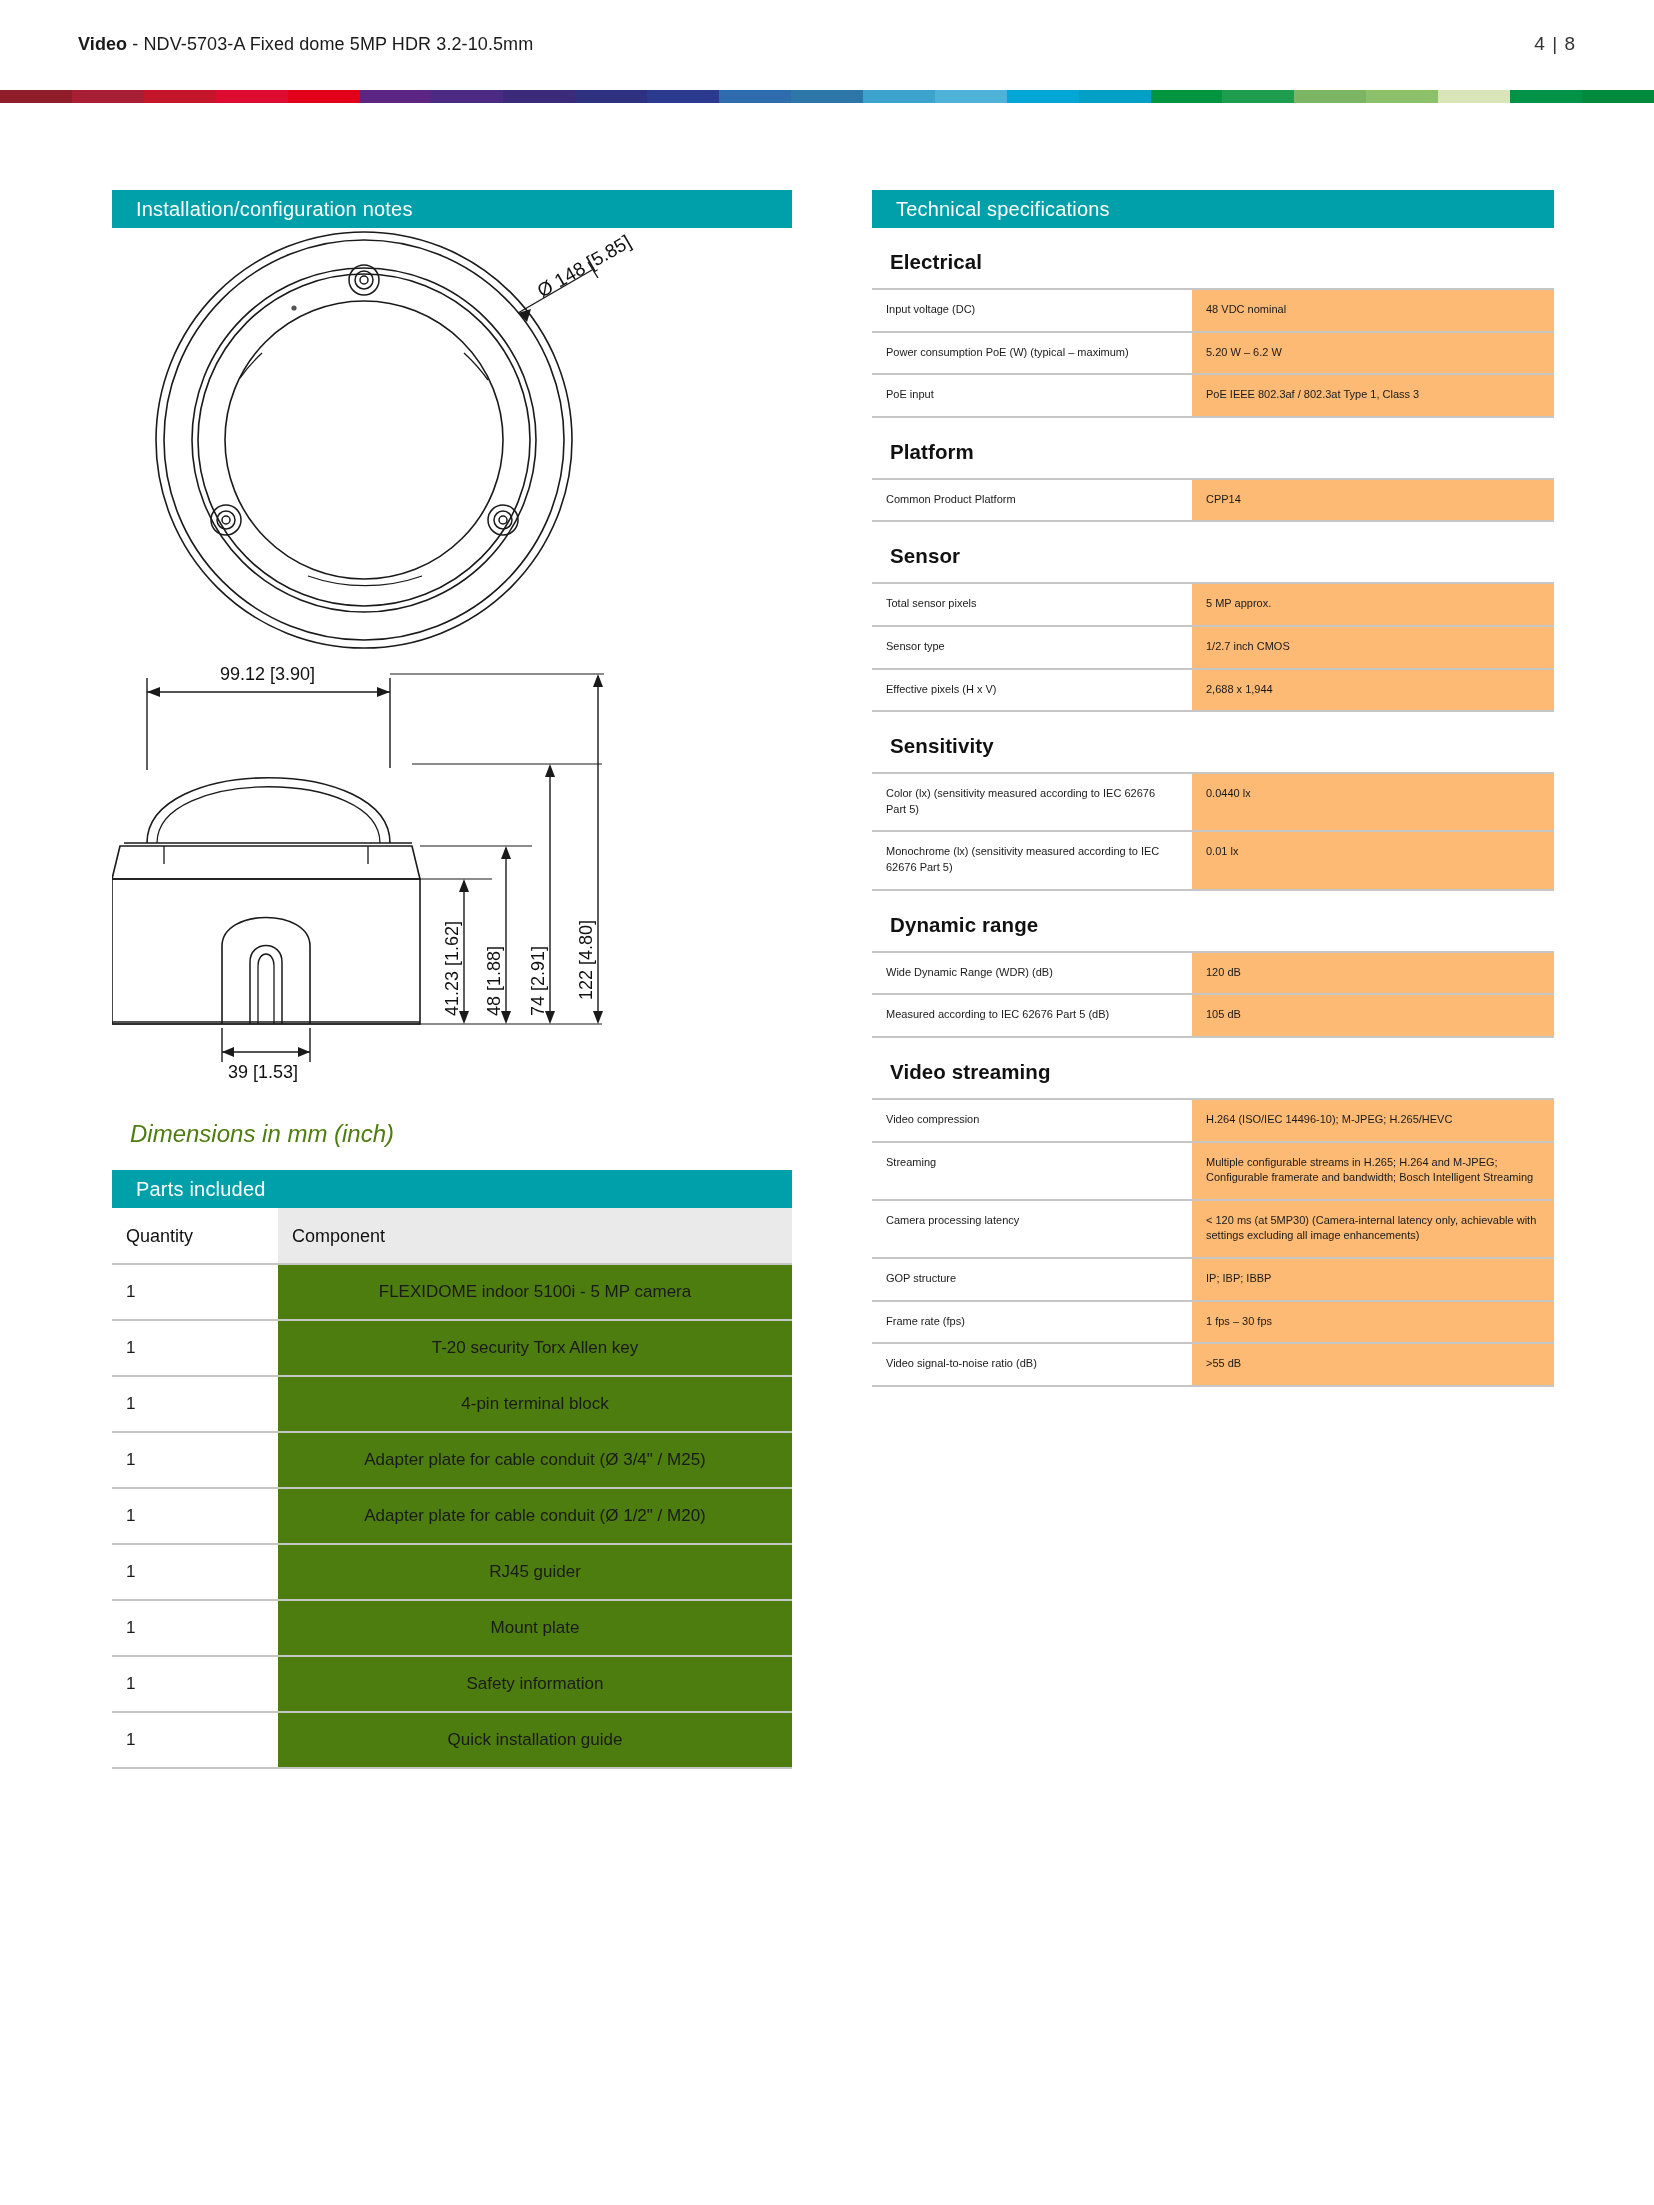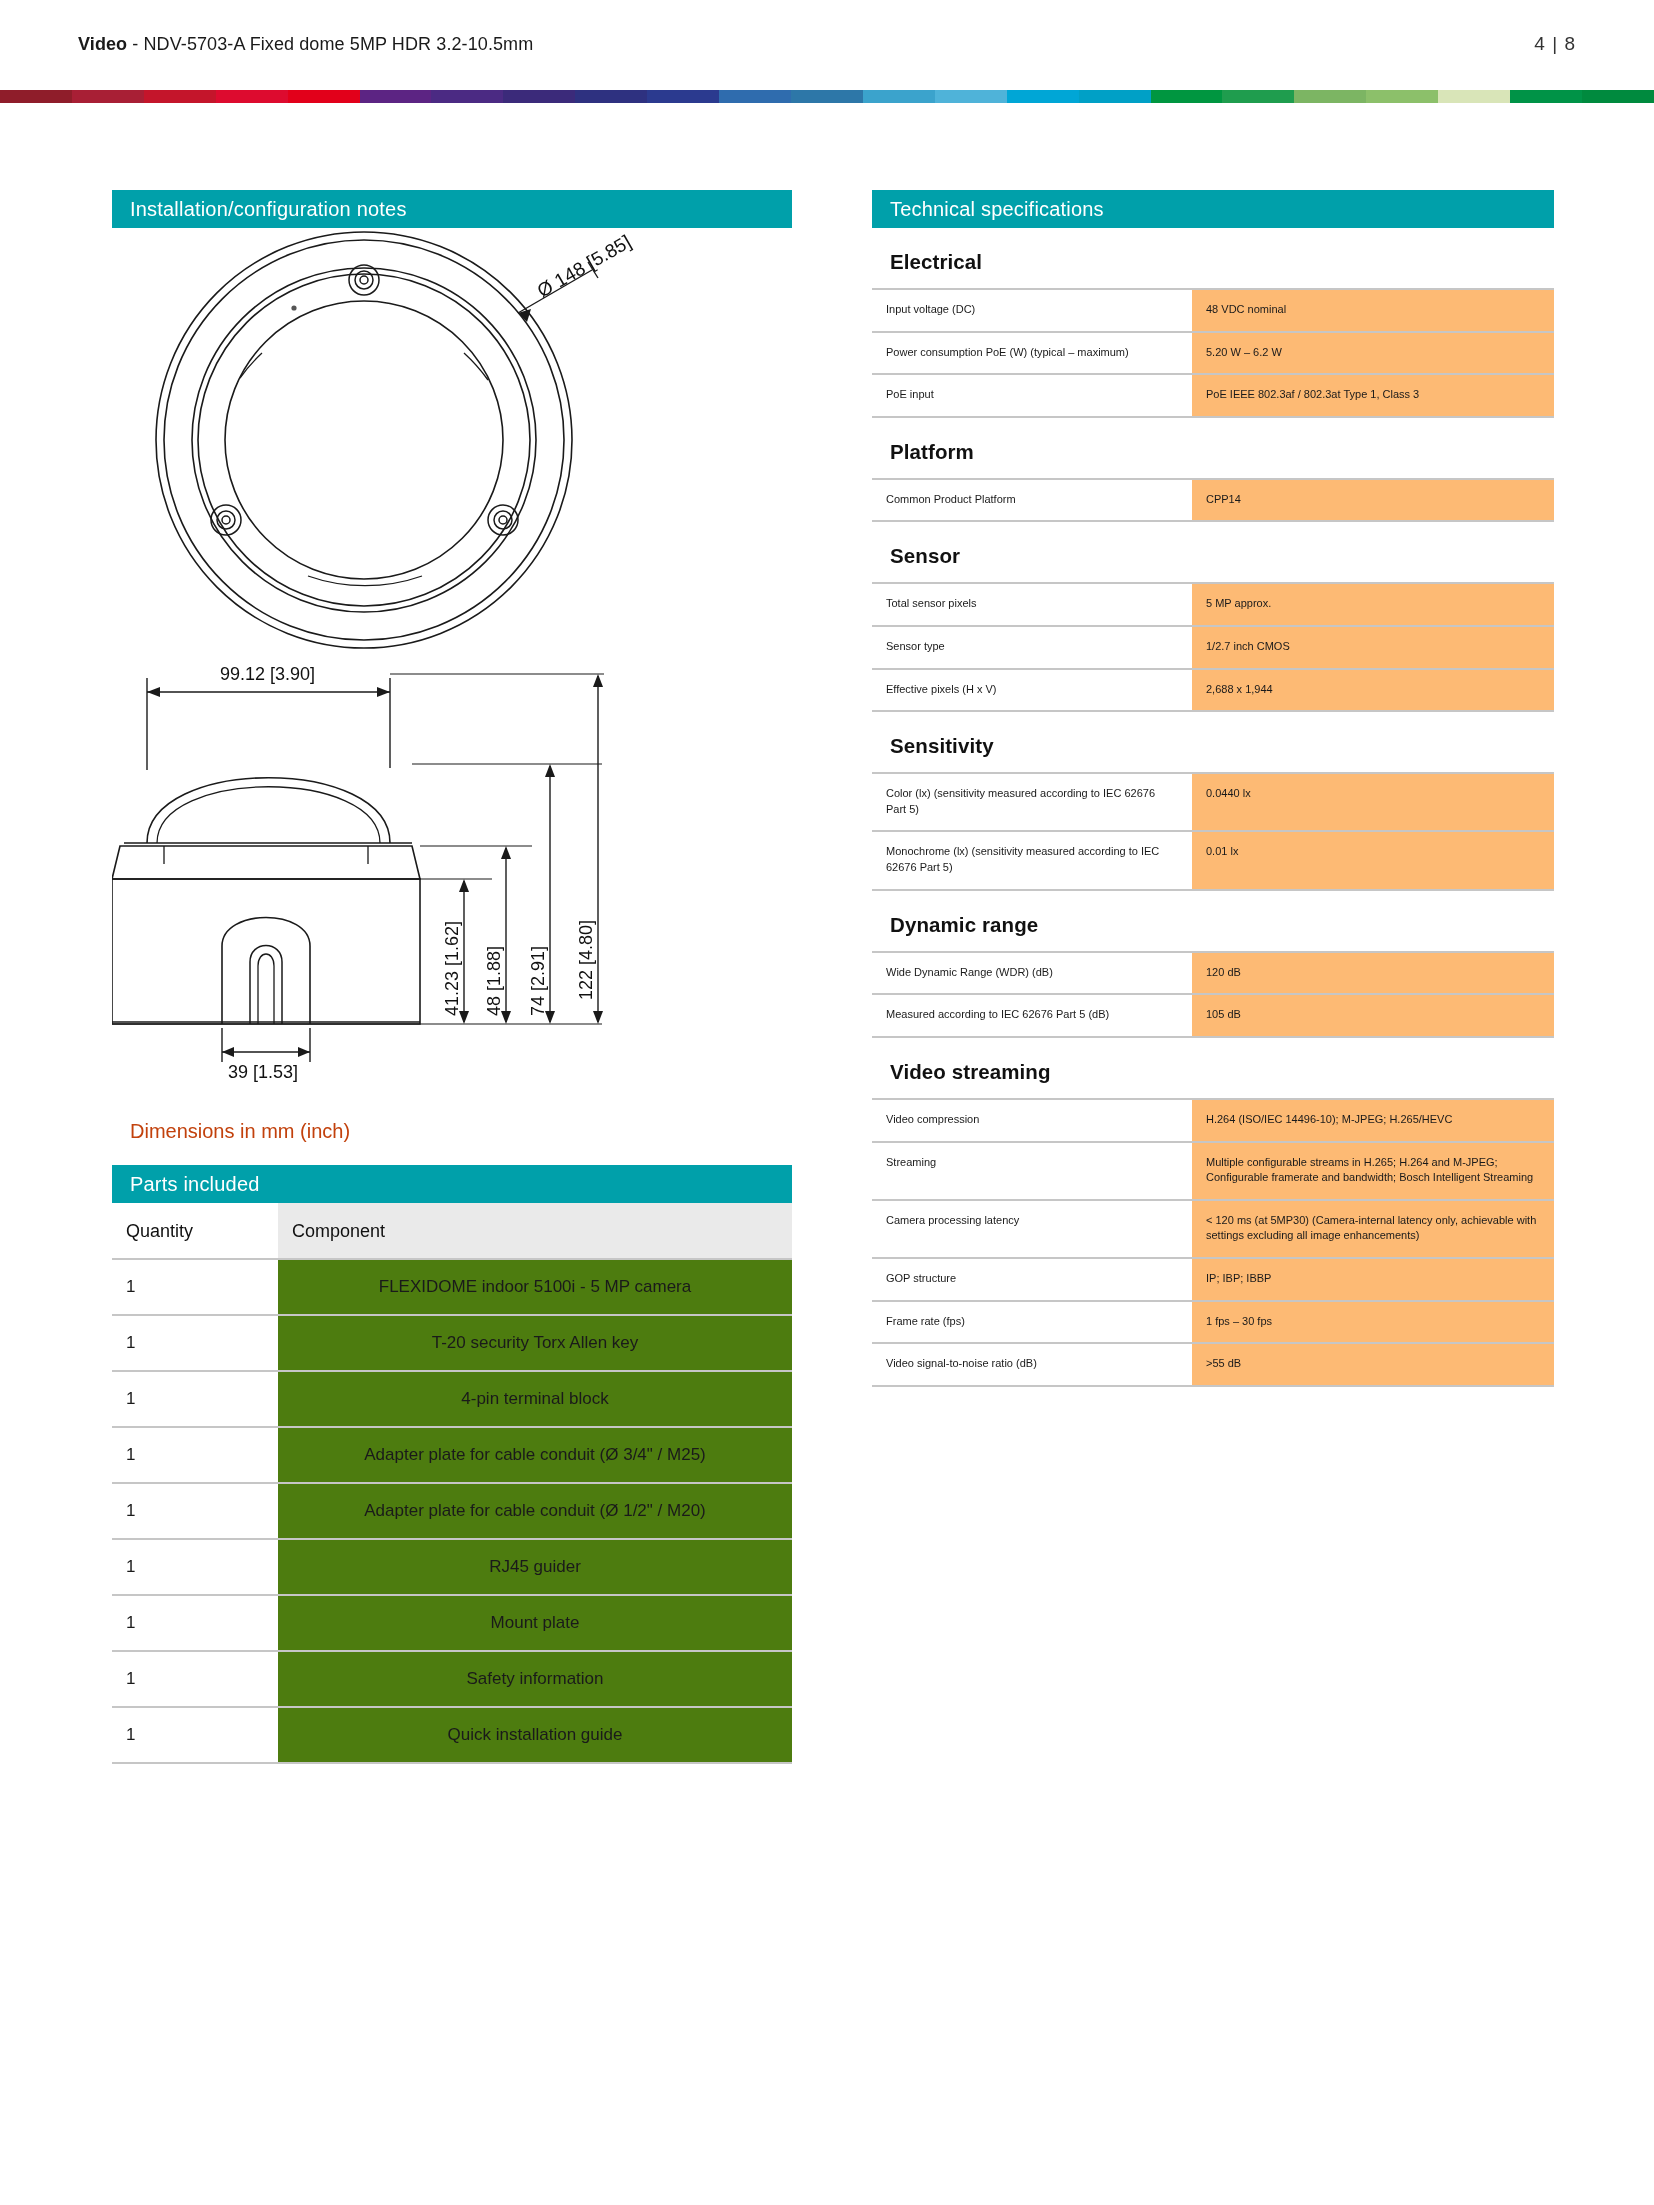--- a/index.html
+++ b/index.html
@@ -64,37 +64,38 @@
     left: 872px; top: 190px;
     width: 682px;
   }
 
   
   .section-bar {
     background: #00a0aa;
     color: #ffffff;
     height: 38px;
     line-height: 38px;
-    padding-left: 18px;
+    padding-left: 24px;
     font-size: 20px;
     font-weight: 400;
     letter-spacing: .2px;
     box-sizing: border-box;
   }
 
   
   .drawing-area {
     position: relative;
     width: 680px;
   }
   .dim-caption {
-    font-size: 20px;
-    color: #c2410c;
+    font-size: 24px;
+    color: #4d7c0f;
     margin-top: 10px;
     padding-left: 18px;
+    font-style: italic;
   }
 
   
   .spec-group {
     font-size: 20.5px;
     font-weight: 700;
     color: #111;
     padding: 22px 0 14px 18px;
     letter-spacing: .1px;
   }

